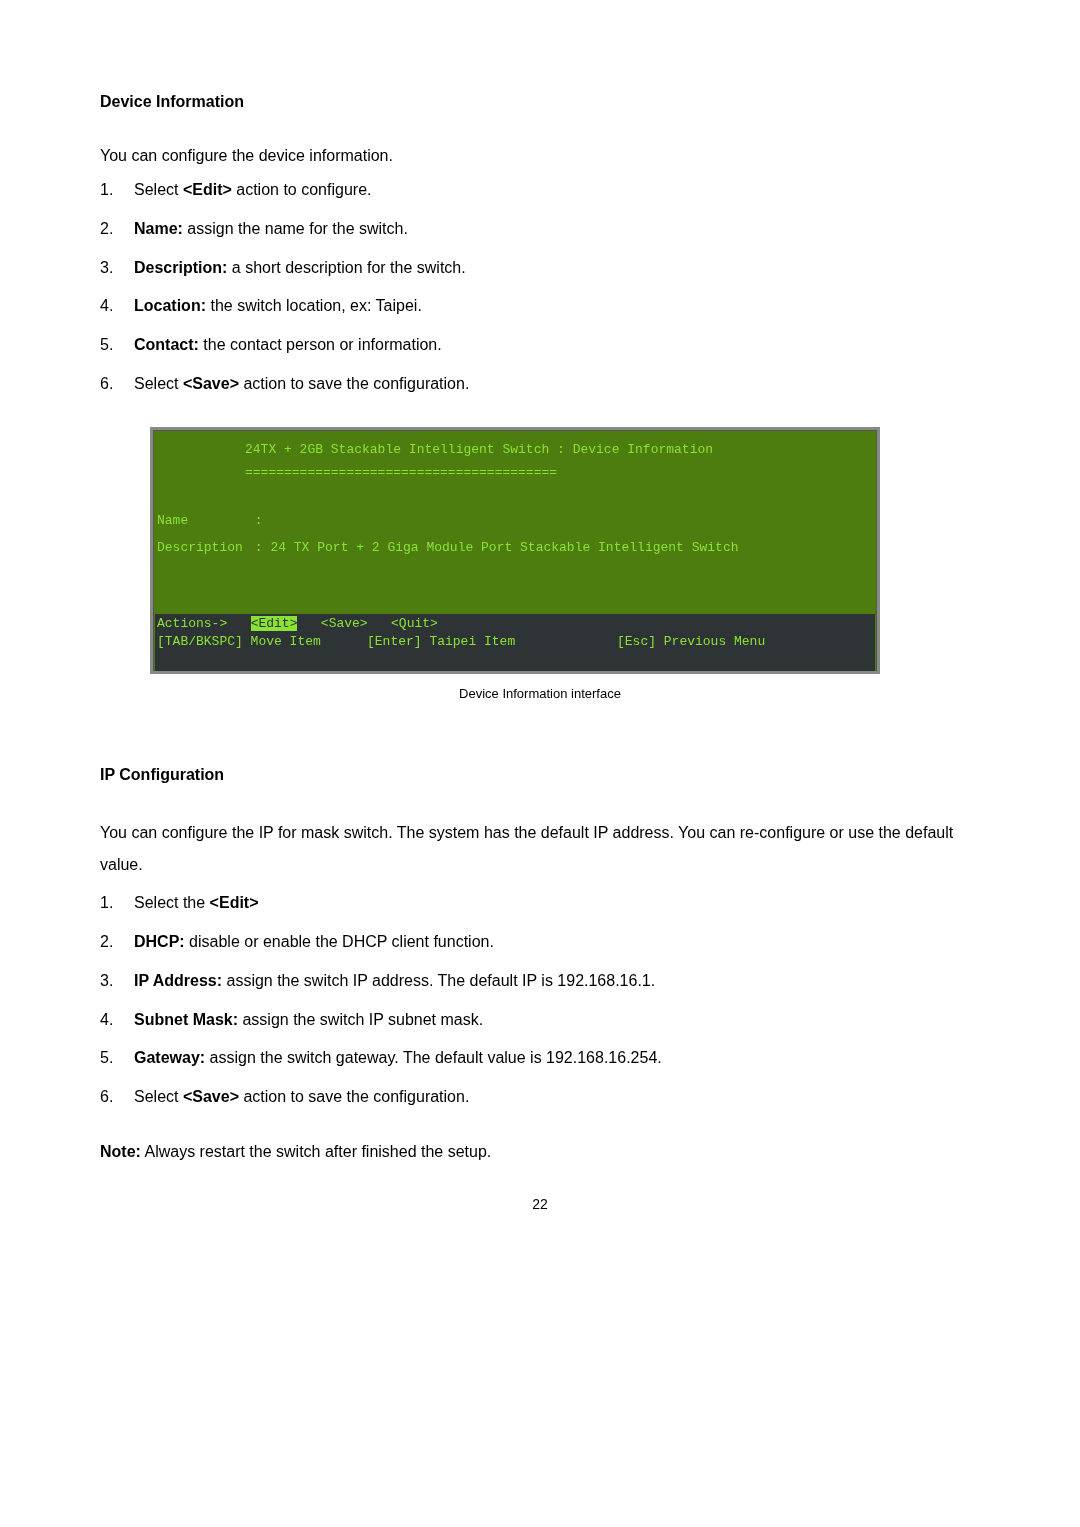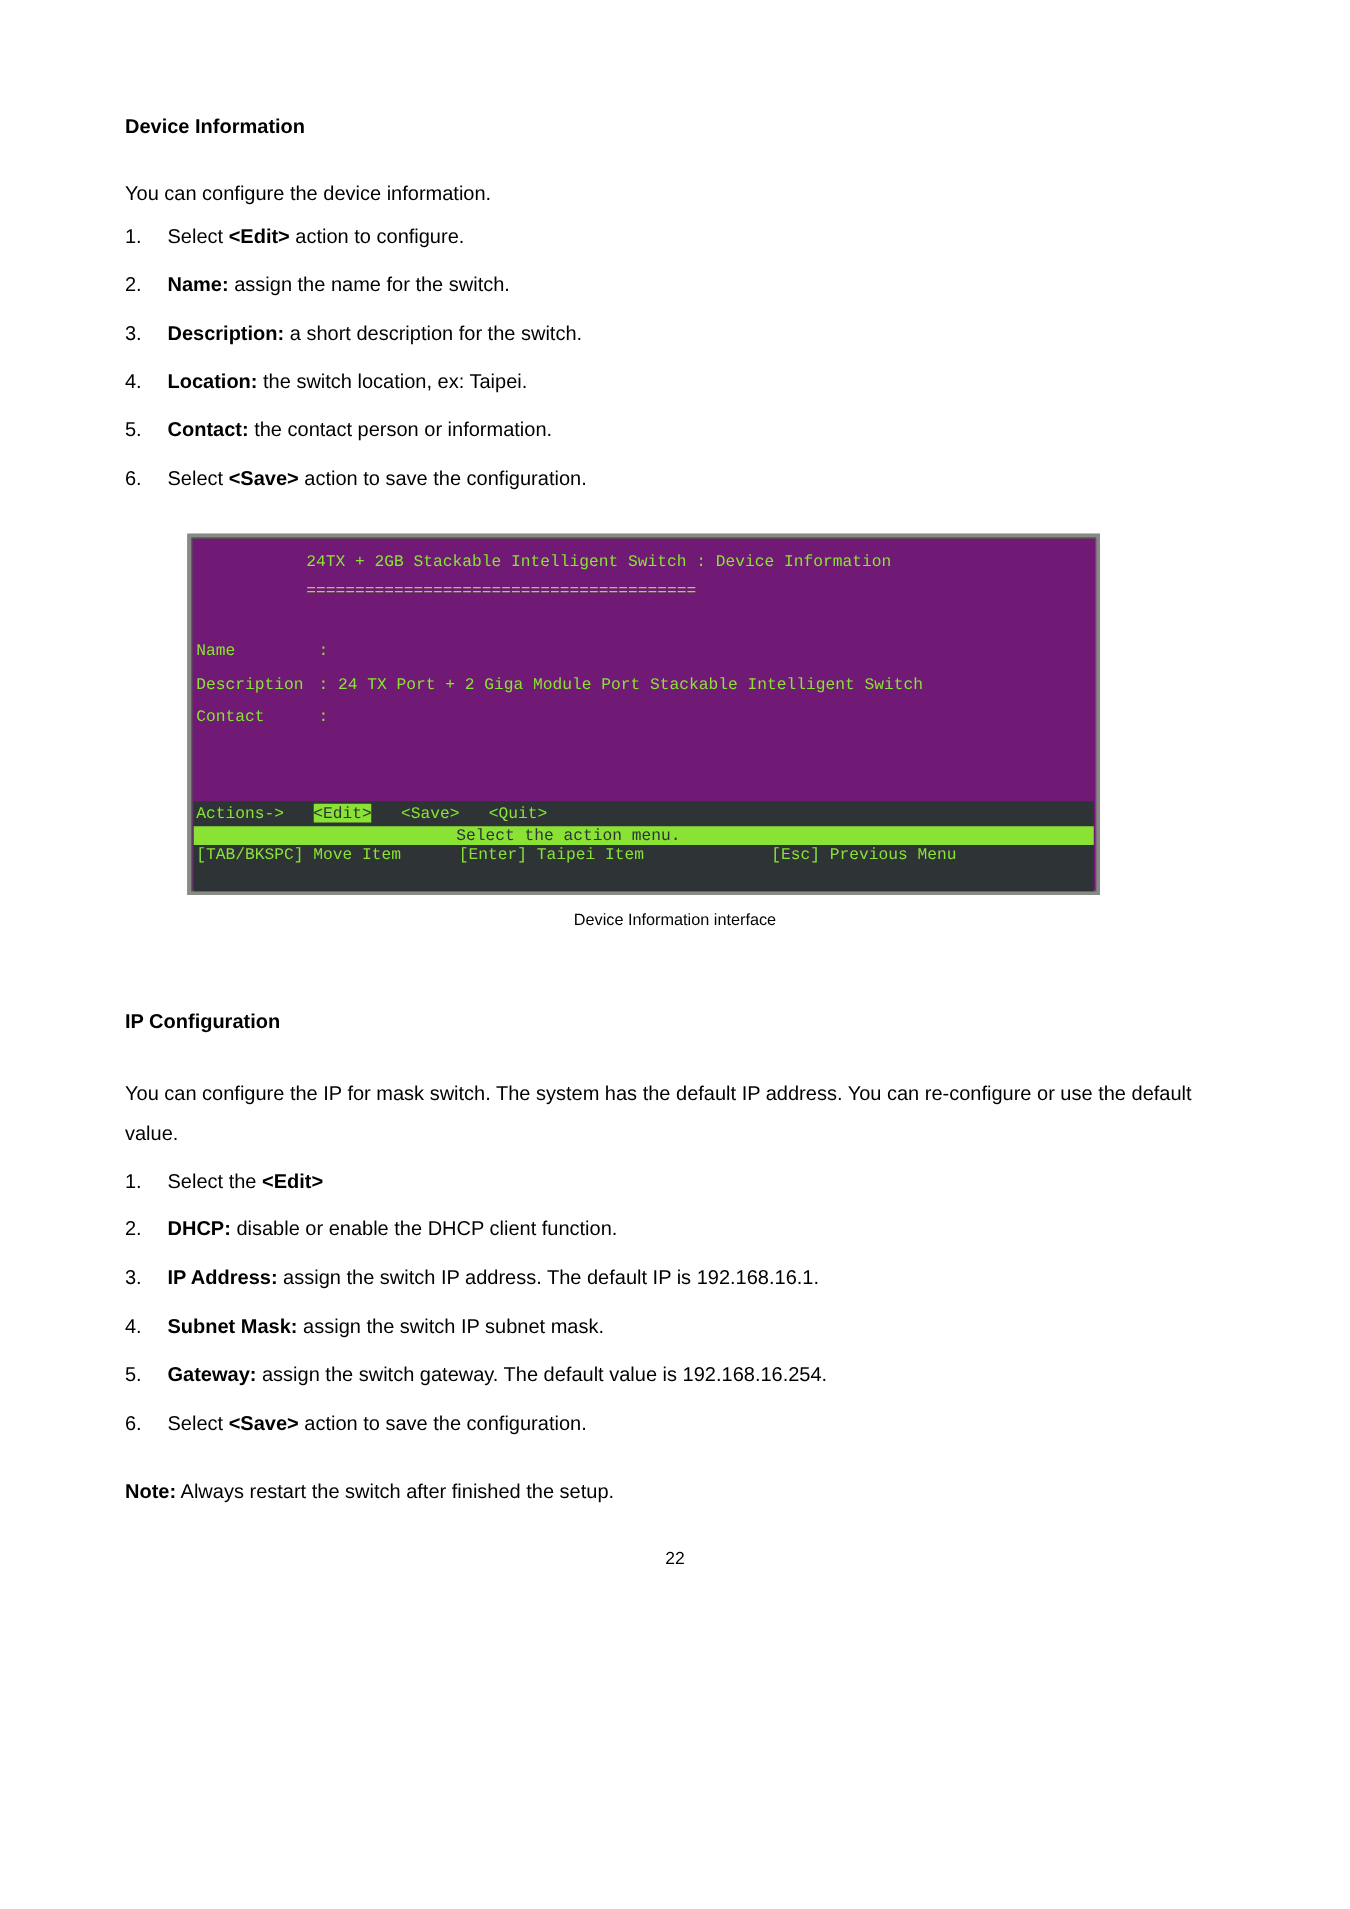--- a/index.html
+++ b/index.html
@@ -40,21 +40,21 @@
       position: absolute;
       left: 0;
     }
     .list li .label {
       font-weight: bold;
     }
     .terminal {
       width: 730px;
       margin: 10px 0 10px 50px;
       border: 3px solid #888a85;
-      background: #701a75;
+      background: #4d7c0f;
       color: #d3d7cf;
       font-family: "Courier New", monospace;
       font-size: 13px;
       box-shadow: inset 1px 1px 0 #555753, inset -1px -1px 0 #555753;
       padding: 0;
     }
     .terminal-inner {
       padding: 10px 2px 0 2px;
     }
     .terminal-title {
@@ -162,30 +162,25 @@
     <div class="terminal-title">24TX + 2GB Stackable Intelligent Switch : Device Information</div>
     <div class="terminal-divider">========================================</div>
     <div class="terminal-row">
       <span class="field-label">Name</span>
       <span>:</span>
     </div>
     <div class="terminal-row">
       <span class="field-label">Description</span>
       <span>: 24 TX Port + 2 Giga Module Port Stackable Intelligent Switch</span>
     </div>
-    <div class="terminal-row">
-      <span class="field-label">Contact</span>
-      <span>:</span>
-    </div>
     <div class="terminal-spacer"></div>
     <div class="terminal-footer">
       <div class="terminal-action-line">
         <span>Actions-&gt;</span>&nbsp;&nbsp;&nbsp;<span class="highlight">&lt;Edit&gt;</span>&nbsp;&nbsp;&nbsp;<span>&lt;Save&gt;</span>&nbsp;&nbsp;&nbsp;<span>&lt;Quit&gt;</span>
       </div>
-      <div class="terminal-select-line">Select the action menu.</div>
       <div class="terminal-hint-line">
         <span class="hint1">[TAB/BKSPC] Move Item</span>
         <span class="hint2">[Enter] Taipei Item</span>
         <span class="hint3">[Esc] Previous Menu</span>
       </div>
     </div>
   </div>
 </div>
 
 <div class="caption">Device Information interface</div>

